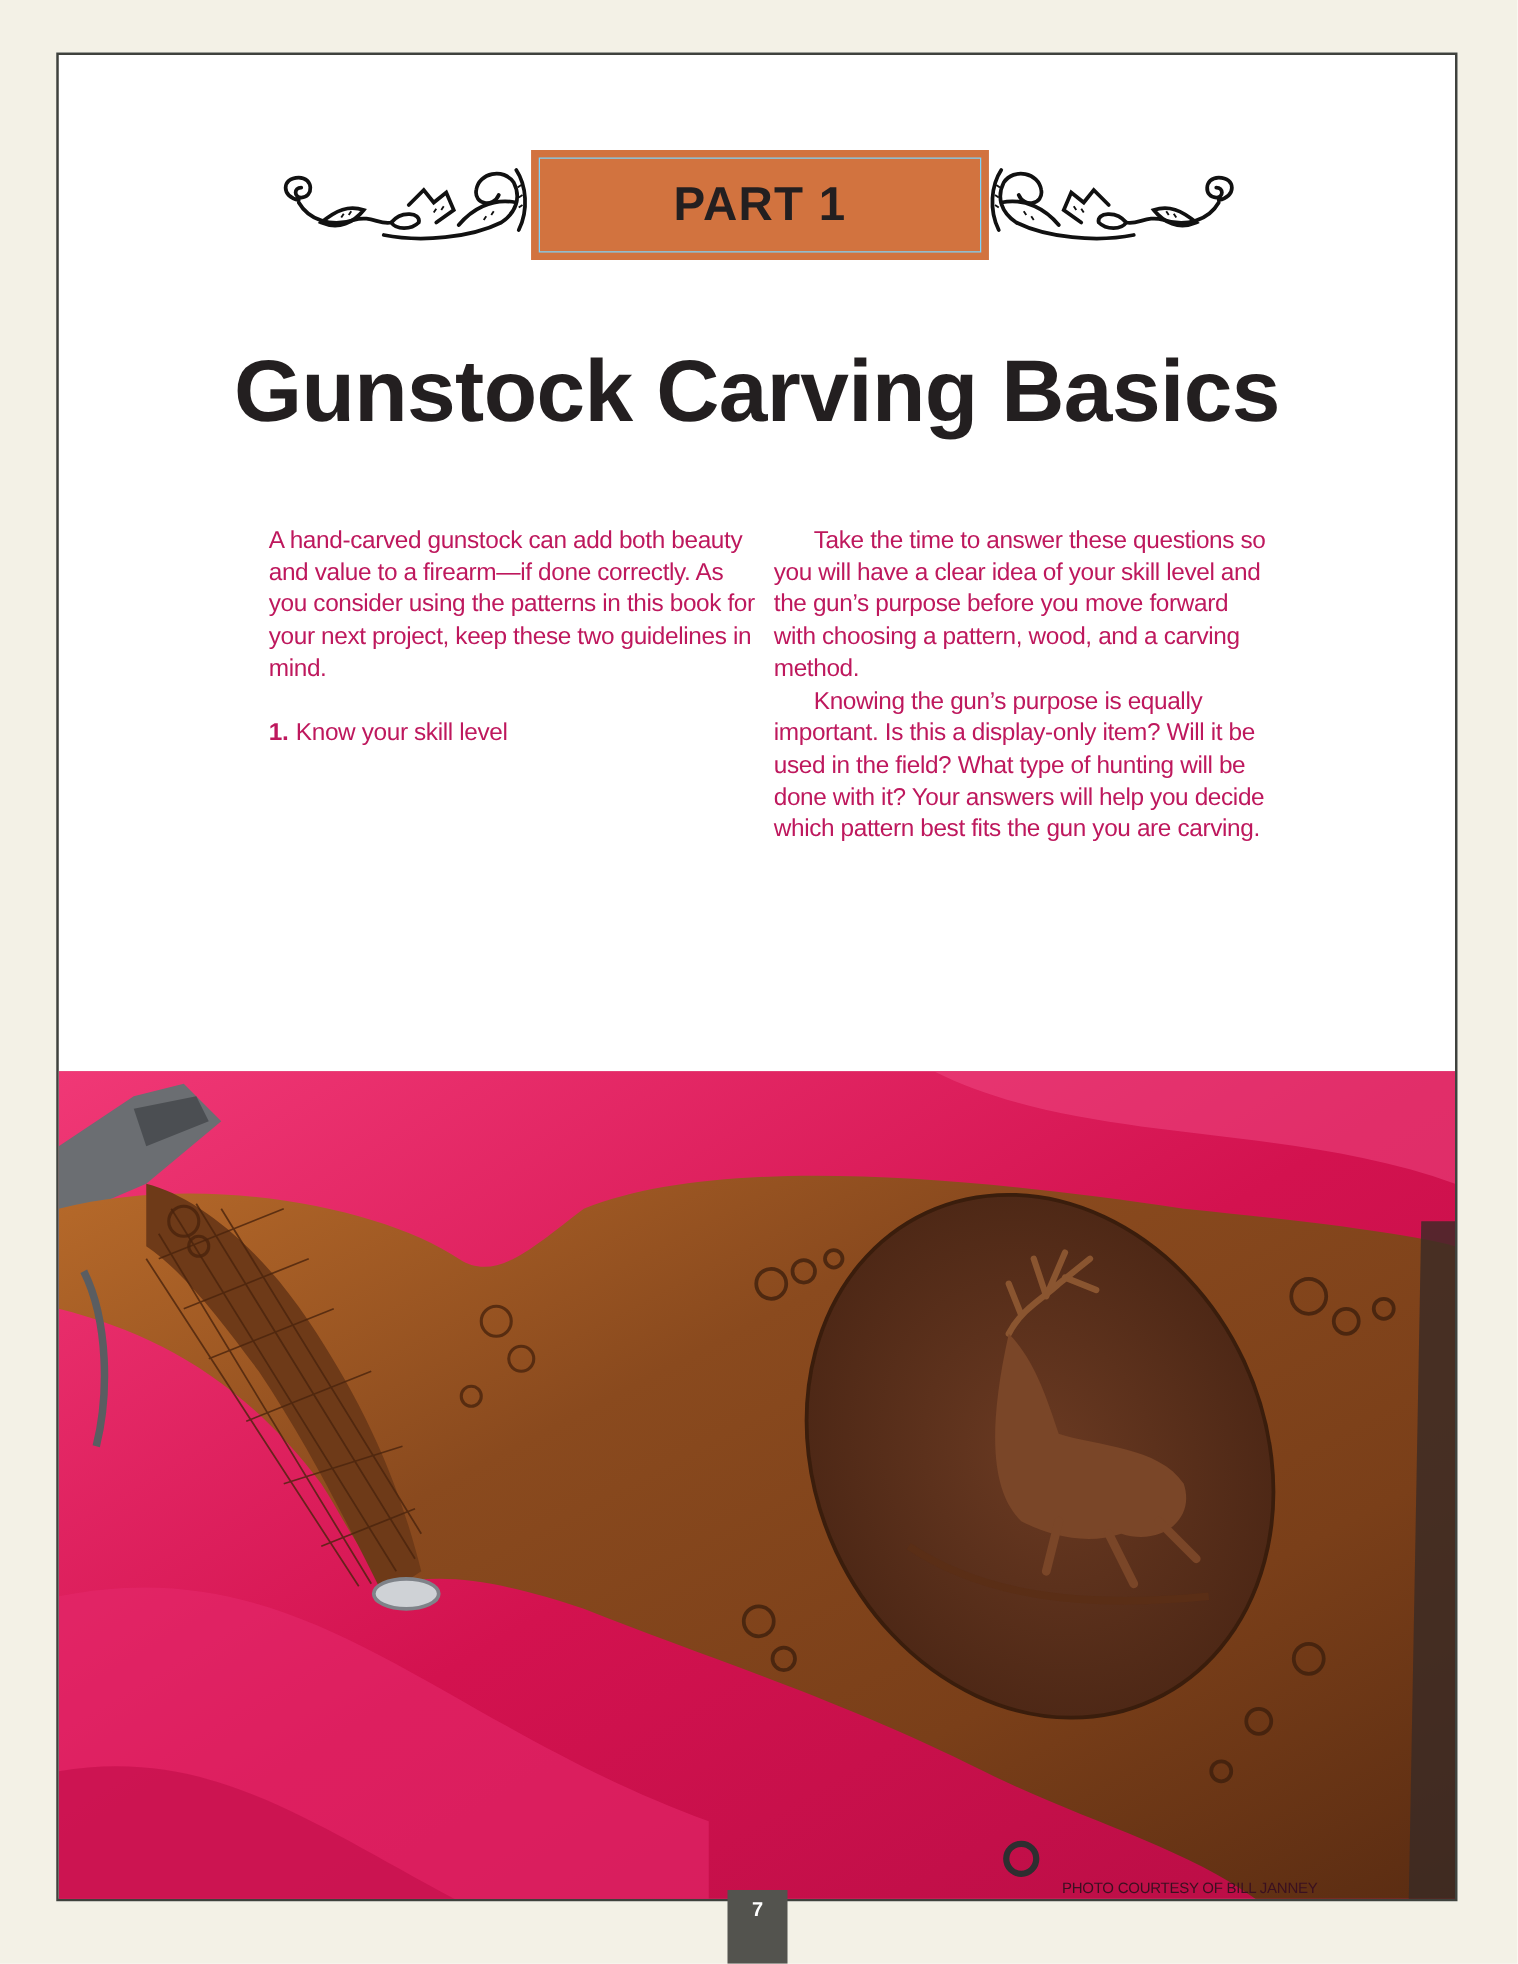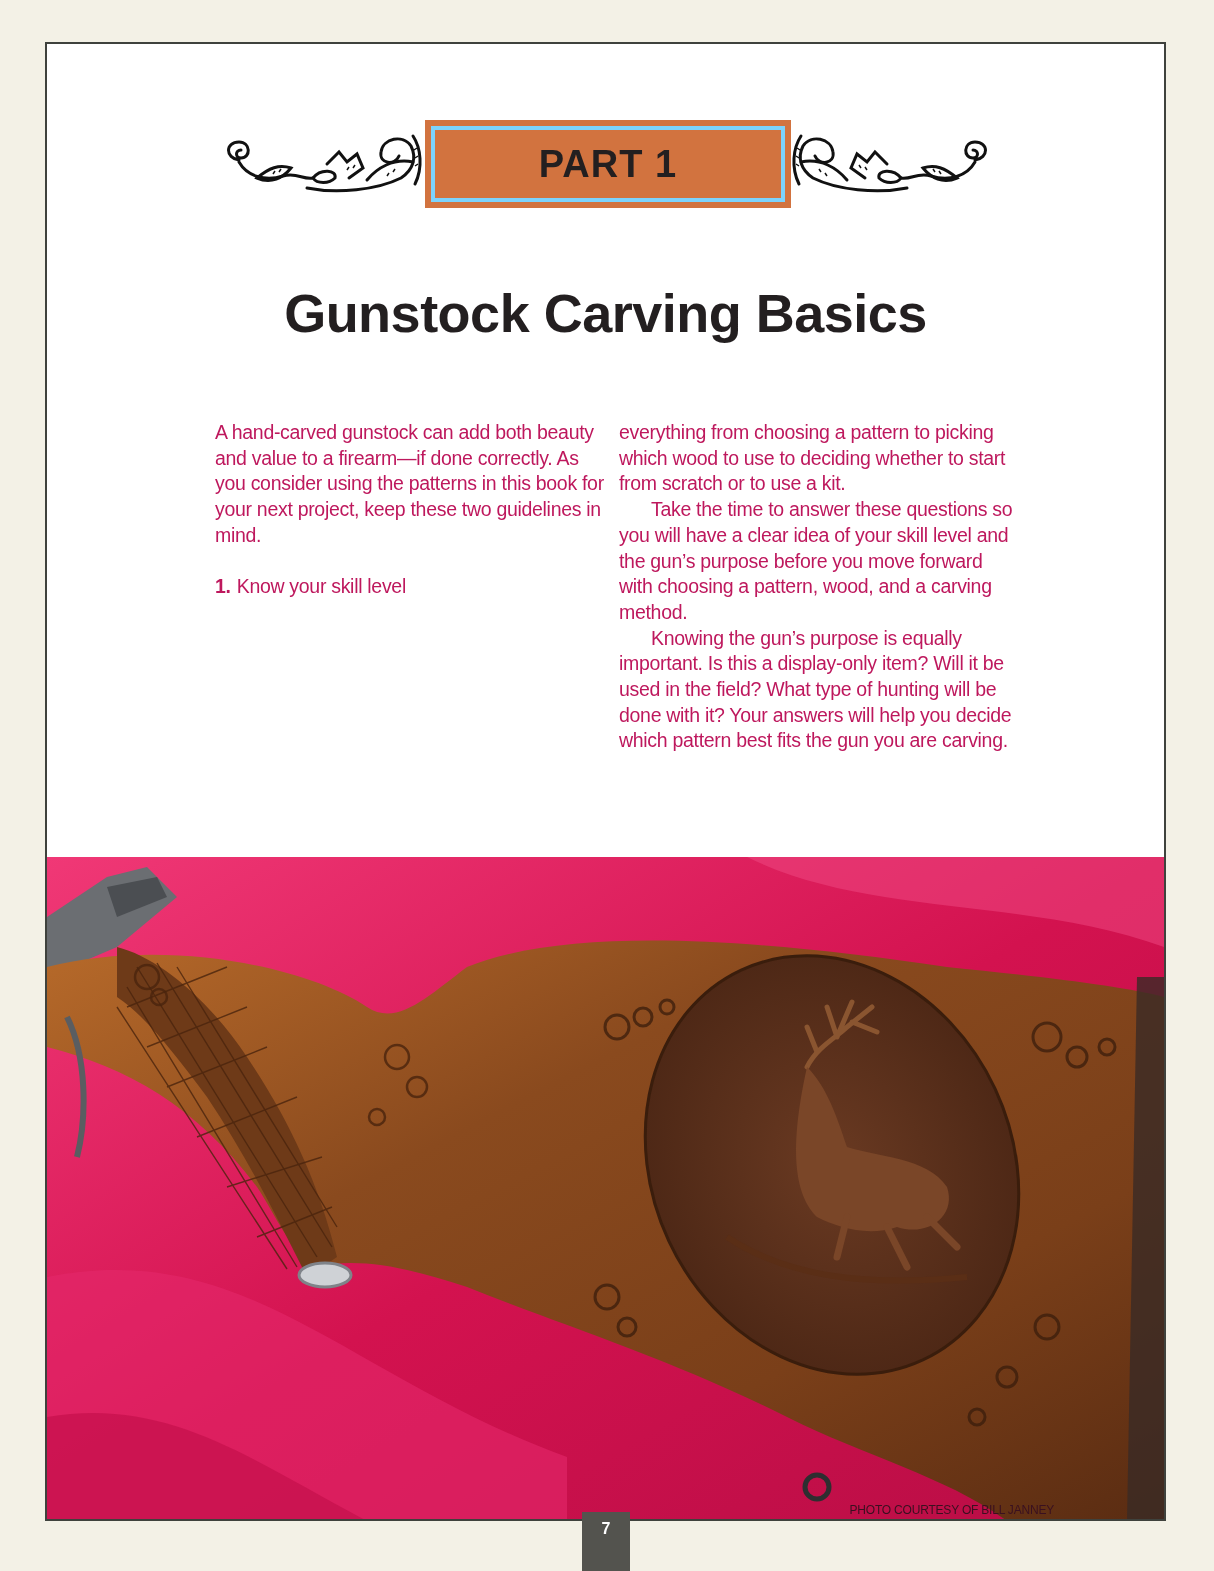--- a/index.html
+++ b/index.html
@@ -48,42 +48,42 @@
       width: 366px;
       height: 88px;
       background: #d2733f;
       box-sizing: border-box;
       border: 3px solid #d2733f;
       outline: 0;
     }
     .part-box-inner {
       position: absolute;
       left: 3px; top: 3px; right: 3px; bottom: 3px;
-      border: 4px solid #7dd3fc;
+      border: 1px solid #7dd3fc;
       display: flex;
       align-items: center;
       justify-content: center;
     }
     .part-label {
       font-family: "Liberation Sans", sans-serif;
       font-size: 38px;
       font-weight: 700;
       color: #231f20;
       letter-spacing: 1px;
     }
     
     .page-title {
       position: absolute;
       left: 0;
       right: 0;
       top: 226px;
       text-align: center;
       font-family: "Liberation Sans", sans-serif;
       font-weight: 700;
-      font-size: 54px;
+      font-size: 70px;
       color: #231f20;
       letter-spacing: -0.5px;
       margin: 0;
       line-height: 86px;
     }
     
     .column {
       position: absolute;
       top: 376px;
       width: 390px;
@@ -199,21 +199,20 @@
     <div class="spacer"></div>
     <ol class="guidelines">
       <li>
         <span class="num">1.</span><span>Know your skill level</span>
       </li>
     </ol>
     <div class="spacer"></div>
   </div>
 
   <div class="column right">
-    <p>everything from choosing a pattern to picking which wood to use to deciding whether to start from scratch or to use a kit.</p>
     <p class="indent">Take the time to answer these questions so you will have a clear idea of your skill level and the gun’s purpose before you move forward with choosing a pattern, wood, and a carving method.</p>
     <p class="indent">Knowing the gun’s purpose is equally important. Is this a display-only item? Will it be used in the field? What type of hunting will be done with it? Your answers will help you decide which pattern best fits the gun you are carving.</p>
   </div>
 
   <div class="photo">
     <svg width="1117" height="664" viewBox="0 0 1117 664">
       <defs>
         <linearGradient id="wood" x1="0" y1="0" x2="1" y2="1">
           <stop offset="0" stop-color="#b76a2a"></stop>
           <stop offset="0.35" stop-color="#8a4a1e"></stop>

